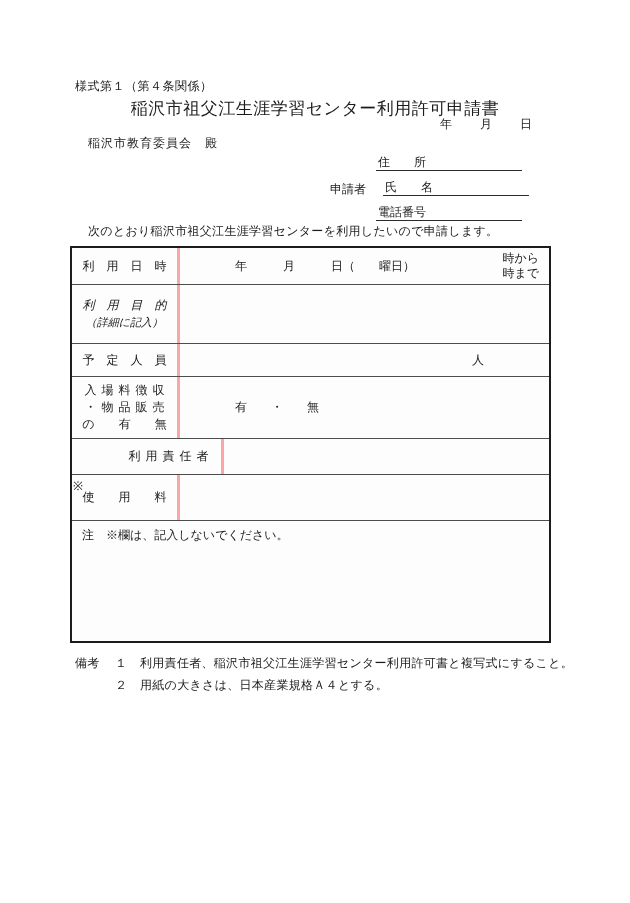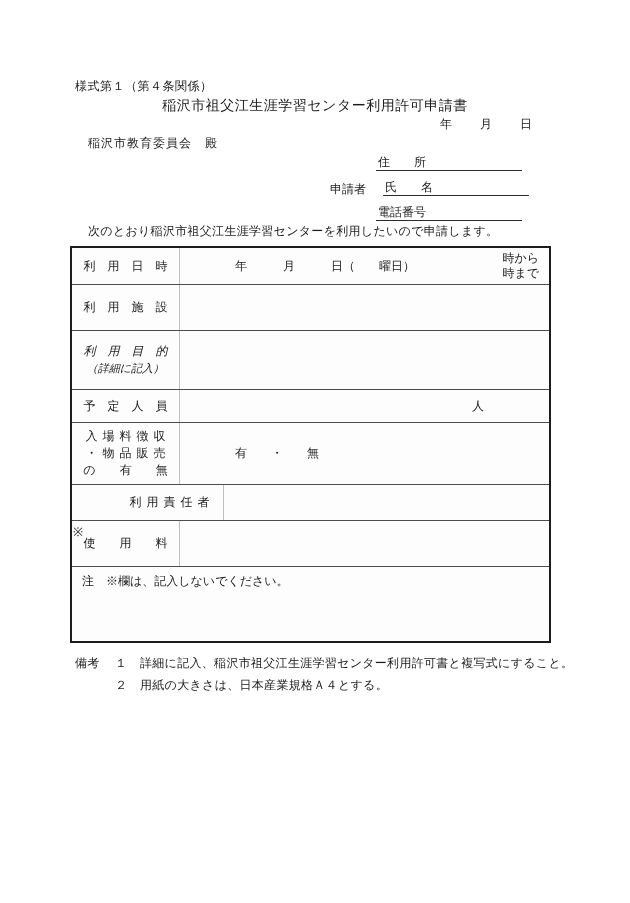--- a/index.html
+++ b/index.html
@@ -12,21 +12,21 @@
     background: #ffffff;
     font-family: "Liberation Serif", "DejaVu Serif", serif;
     font-size: 12px;
     color: #1b1b1b;
     overflow: hidden;
   }
   .abs { position: absolute; }
 
   
   .form-number { left: 75px; top: 78px; letter-spacing: 0.5px; }
-  .doc-title { left: 0; top: 97px; width: 630px; text-align: center; font-size: 14px; letter-spacing: 0.5px; }
+  .doc-title { left: 0; top: 97px; width: 630px; text-align: center; font-size: 17px; letter-spacing: 0.5px; }
   .date-line { left: 440px; top: 116px; width: 92px; display: flex; justify-content: space-between; }
   .recipient { left: 88px; top: 135px; letter-spacing: 1px; }
 
   
   .applicant-label { left: 330px; top: 181px; }
   .field { left: 376px; width: 146px; height: 17px; border-bottom: 1px solid #2a2a2a; padding-left: 2px; }
   .field-address { top: 154px; }
   .field-name    { top: 179px; margin-left: 7px; }
   .field-phone   { top: 204px; }
 
@@ -40,21 +40,21 @@
     display: flex; flex-direction: column;
     background: #fdfdfd;
   }
   .trow { display: flex; border-bottom: 1px solid #4d4d4d; }
   .trow:last-child { border-bottom: none; }
   .r1 { height: 37px; } .r2 { height: 46px; } .r3 { height: 59px; font-style: italic; }
   .r4 { height: 33px; } .r5 { height: 62px; } .r6 { height: 36px; padding-left: 44px; }
   .r7 { height: 46px; } .r8 { flex: 1; }
   .lcell {
     width: 108px; flex: 0 0 108px;
-    border-right: 1px solid #fca5a5;
+    border-right: 3px solid #fca5a5;
     display: flex; flex-direction: column; justify-content: center; align-items: center;
     text-align: center; position: relative; line-height: 17px;
   }
   .lcell .small { font-size: 11px; }
   .ccell { flex: 1; position: relative; display: flex; align-items: center; }
   .ccell.pad55 { padding-left: 55px; }
   .datetime-cell { justify-content: space-between; padding-right: 10px; }
   .time-block { text-align: right; line-height: 15px; align-self: stretch; display: flex; flex-direction: column; justify-content: space-between; padding: 3px 0; }
   .unit-cell { justify-content: flex-end; padding-right: 65px; }
   .mark { position: absolute; left: 1px; top: 3px; font-size: 12px; }
@@ -106,24 +106,20 @@
       <div class="lcell">利　用　日　時</div>
       <div class="ccell datetime-cell">
         <span style="padding-left:55px">年　　　月　　　日（　　曜日）</span>
         <span class="time-block">
           <span>時から</span>
           <span>時まで</span>
         </span>
       </div>
     </div>
 
-    <div class="trow r2">
-      <div class="lcell">利　用　施　設</div>
-      <div class="ccell"></div>
-    </div>
 
     <div class="trow r3">
       <div class="lcell">
         <span>利　用　目　的</span>
         <span class="small">（詳細に記入）</span>
       </div>
       <div class="ccell"></div>
     </div>
 
     <div class="trow r4">
@@ -162,21 +158,21 @@
     <div class="trow r8">
       <div class="note-cell">注　※欄は、記入しないでください。</div>
     </div>
 
   </div>
 
   <div class="abs remarks">
     <div class="remark-line">
       <span class="remark-label">備考</span>
       <span class="remark-num">１</span>
-      <span class="remark-text">詳細に記入、稲沢市祖父江生涯学習センター利用許可書と複写式にすること。</span>
+      <span class="remark-text">利用責任者、稲沢市祖父江生涯学習センター利用許可書と複写式にすること。</span>
     </div>
     <div class="remark-line">
       <span class="remark-label blank">&nbsp;</span>
       <span class="remark-num">２</span>
       <span class="remark-text">用紙の大きさは、日本産業規格Ａ４とする。</span>
     </div>
   </div>
 
 </div>
 

